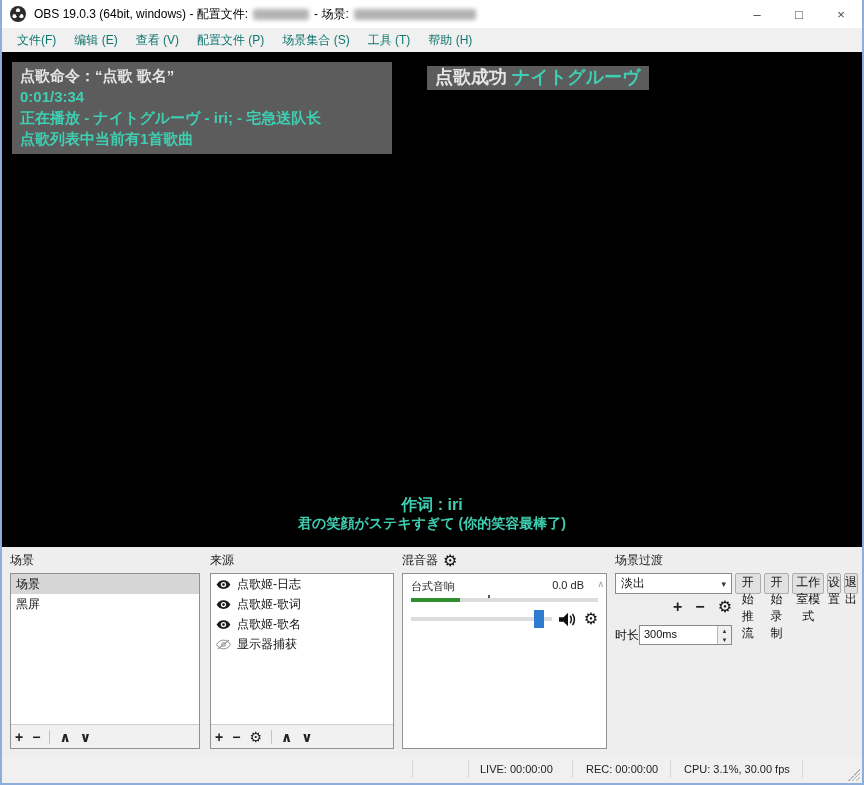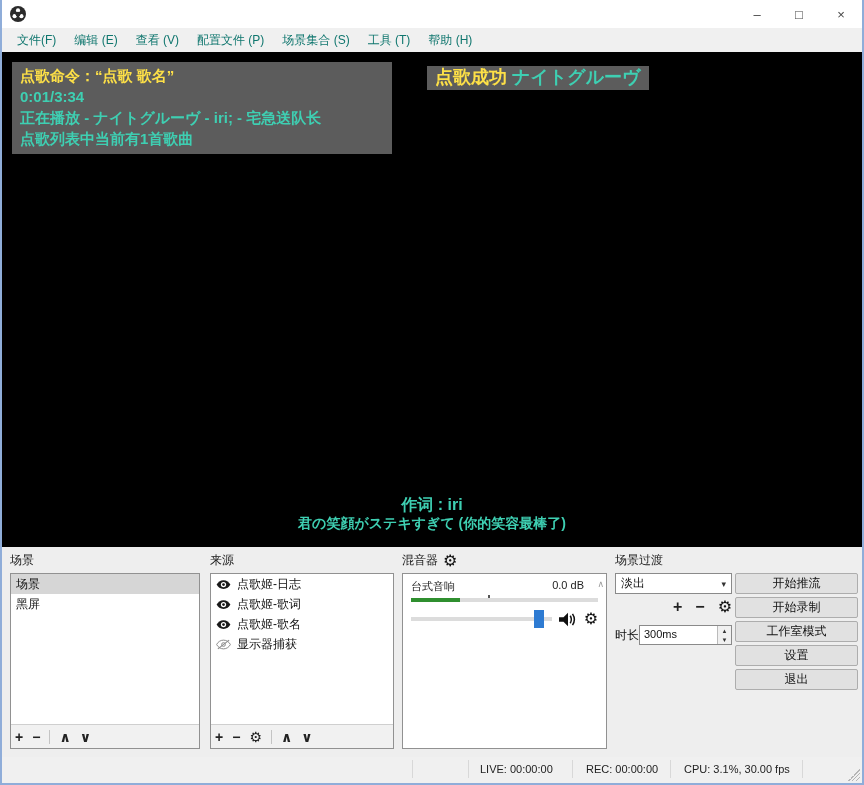--- a/index.html
+++ b/index.html
@@ -21,21 +21,21 @@
   .menubar { position:absolute; left:0; top:28px; right:0; height:24px; background:#f0f0f0; display:flex; align-items:center; padding-left:6px; }
   .menu-item { padding:10px 9px; color:#0f766e; }
 
   
   .preview { position:absolute; left:0; top:52px; right:0; height:495px; background:#000; overflow:hidden; }
   .overlay-left { position:absolute; left:10px; top:10px; width:380px; background:rgba(100,100,100,.92);
                   padding:3px 8px 5px 8px; font-weight:bold; font-size:15px; line-height:21px; }
   .overlay-right { position:absolute; left:425px; top:14px; background:rgba(100,100,100,.92);
                    padding:1px 8px 3px 8px; font-weight:bold; font-size:18px; line-height:20px; white-space:nowrap; }
   .txt-teal { color:#3ecfb2; }
-  .txt-red  { color:#fde047; }
+  .txt-red  { color:#e5e5e5; }
   .lyrics { position:absolute; left:0; right:0; bottom:14px; text-align:center; font-weight:bold; }
   .lyrics .credit { font-size:16px; line-height:18px; }
   .lyrics .line   { font-size:14px; line-height:19px; }
 
   
   .dock { position:absolute; left:0; top:547px; right:0; height:210px; background:#eeeeee; }
   .panel-title { position:absolute; top:5px; font-size:12px; color:#1a1a1a; display:flex; align-items:center; gap:5px; }
   .boxed { position:absolute; top:26px; height:176px; background:#fff; border:1px solid #919191; display:flex; flex-direction:column; }
   .list { flex:1 1 auto; overflow:hidden; }
   .list-row { height:20px; line-height:20px; padding:0 5px; display:flex; align-items:center; gap:6px; color:#111; }
@@ -61,21 +61,21 @@
                     display:flex; align-items:center; padding:0 5px; }
   .trans-dropdown .caret { margin-left:auto; font-size:9px; color:#333; }
   .trans-tools { position:absolute; top:52px; width:117px; display:flex; justify-content:flex-end; gap:13px; align-items:center; }
   .trans-duration { position:absolute; top:78px; width:117px; display:flex; align-items:center; }
   .spinbox { flex:1; height:20px; background:#fff; border:1px solid #8a8a8a; display:flex; align-items:stretch; }
   .spinbox .val { flex:1; padding:2px 4px; font-size:11px; }
   .spin-btns { width:14px; border-left:1px solid #bbb; display:flex; flex-direction:column; }
   .spin-btns span { flex:1; font-size:6px; display:flex; align-items:center; justify-content:center; color:#333; background:#f0f0f0; }
 
   
-  .actions { position:absolute; left:733px; top:26px; width:123px; display:flex; flex-direction:column; gap:3px; }
+  .actions { position:absolute; left:733px; top:26px; width:123px; display:flex; flex-direction:row; gap:3px; }
   .action-btn { height:21px; background:#e1e1e1; border:1px solid #adadad; border-radius:2px;
                 font-size:12px; color:#111; font-family:inherit; }
 
   
   .statusbar { position:absolute; left:0; right:0; bottom:0; height:26px; background:#f0f0f0; }
   .status-item { position:absolute; top:6px; font-size:11px; color:#222; white-space:nowrap; }
   .status-sep { position:absolute; top:3px; width:1px; height:18px; background:#d8d8d8; }
   .grip { position:absolute; right:2px; bottom:2px; width:12px; height:12px;
           background:linear-gradient(135deg, transparent 50%, #b5b5b5 50%, #b5b5b5 55%, transparent 55%, transparent 65%, #b5b5b5 65%, #b5b5b5 70%, transparent 70%, transparent 80%, #b5b5b5 80%, #b5b5b5 85%, transparent 85%); }
 
@@ -87,20 +87,26 @@
 <div id="window">
 
   <div class="titlebar">
     <svg class="obs-logo" viewBox="0 0 16 16">
       <circle cx="8" cy="8" r="8" fill="#2b2b2b"></circle>
       <circle cx="8" cy="4.4" r="2.1" fill="#fff"></circle>
       <circle cx="4.6" cy="10.2" r="2.1" fill="#fff"></circle>
       <circle cx="11.4" cy="10.2" r="2.1" fill="#fff"></circle>
       <circle cx="8" cy="8.2" r="2.4" fill="#2b2b2b"></circle>
     </svg>
+    <div class="title-text">
+      <span>OBS 19.0.3 (64bit, windows) - 配置文件:</span>
+      <span class="redacted" style="width:56px"></span>
+      <span>- 场景:</span>
+      <span class="redacted" style="width:122px"></span>
+    </div>
     <div class="win-controls">
       <div class="win-btn">–</div>
       <div class="win-btn">□</div>
       <div class="win-btn">×</div>
     </div>
   </div>
 
   <div class="menubar">
     <span class="menu-item">文件(F)</span>
     <span class="menu-item">编辑 (E)</span>

